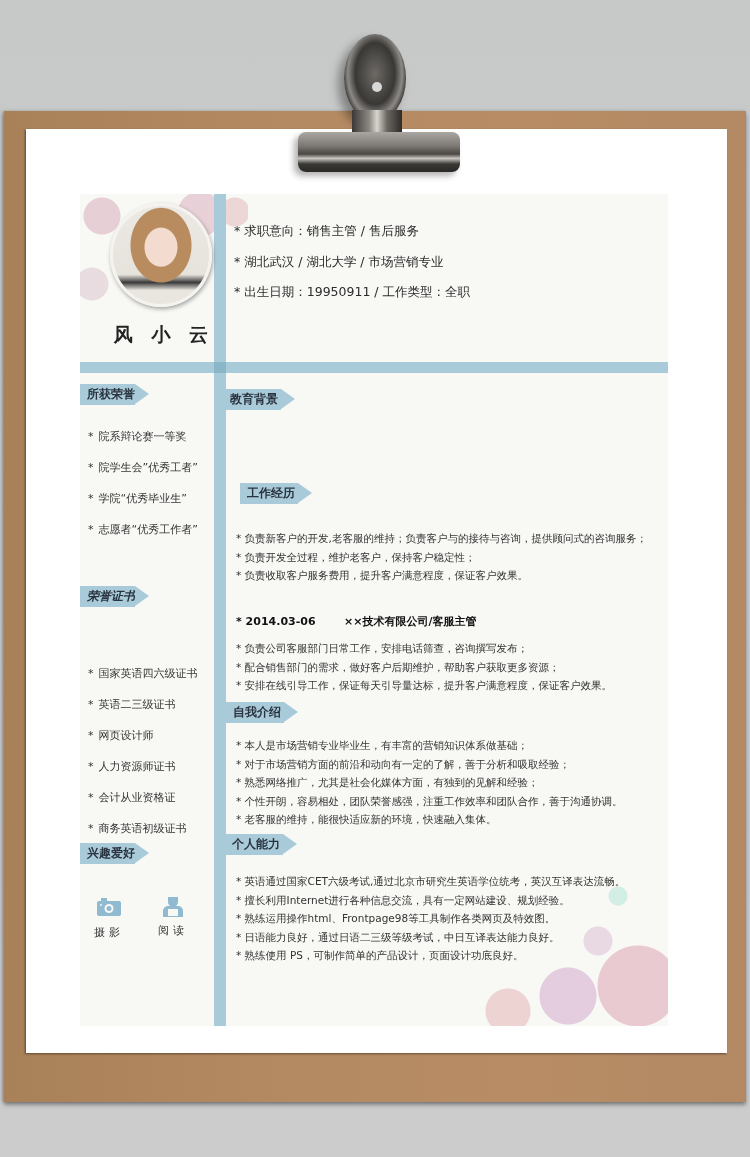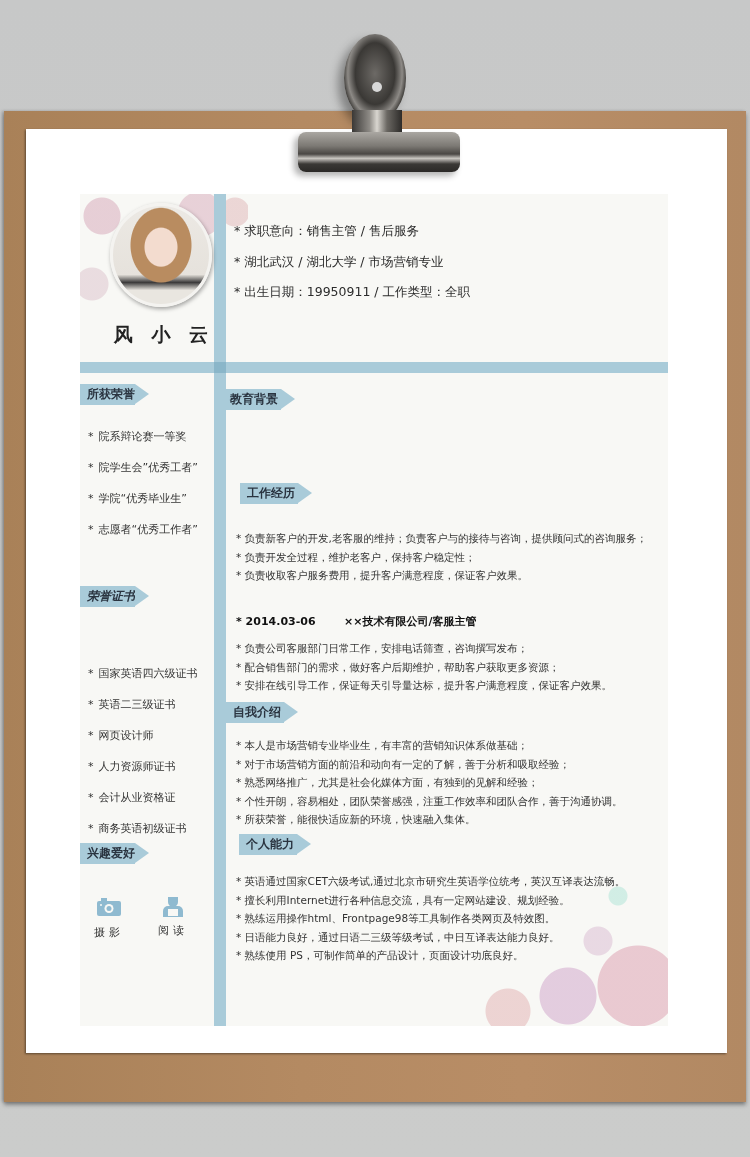--- a/index.html
+++ b/index.html
@@ -193,24 +193,24 @@
     <div class="bullet">*  配合销售部门的需求，做好客户后期维护，帮助客户获取更多资源；</div>
     <div class="bullet">*  安排在线引导工作，保证每天引导量达标，提升客户满意程度，保证客户效果。</div>
   </div>
 
   <div class="tag" style="left:146px; top:508px; width:58px;">自我介绍</div>
   <div class="main-block" style="top:542px;">
     <div class="bullet">*  本人是市场营销专业毕业生，有丰富的营销知识体系做基础；</div>
     <div class="bullet">*  对于市场营销方面的前沿和动向有一定的了解，善于分析和吸取经验；</div>
     <div class="bullet">*  熟悉网络推广，尤其是社会化媒体方面，有独到的见解和经验；</div>
     <div class="bullet">*  个性开朗，容易相处，团队荣誉感强，注重工作效率和团队合作，善于沟通协调。</div>
-    <div class="bullet">*  所获荣誉，能很快适应新的环境，快速融入集体。</div>
-  </div>
-
-  <div class="tag" style="left:159px; top:640px; width:58px;">个人能力</div>
+    <div class="bullet">*  老客服的维持，能很快适应新的环境，快速融入集体。</div>
+  </div>
+
+  <div class="tag" style="left:145px; top:640px; width:58px;">个人能力</div>
   <div class="main-block" style="top:678px;">
     <div class="bullet">*  英语通过国家CET六级考试,通过北京市研究生英语学位统考，英汉互译表达流畅。</div>
     <div class="bullet">*  擅长利用Internet进行各种信息交流，具有一定网站建设、规划经验。</div>
     <div class="bullet">*  熟练运用操作html、Frontpage98等工具制作各类网页及特效图。</div>
     <div class="bullet">*  日语能力良好，通过日语二三级等级考试，中日互译表达能力良好。</div>
     <div class="bullet">*  熟练使用 PS，可制作简单的产品设计，页面设计功底良好。</div>
   </div>
 </div>
 
 </body></html>

